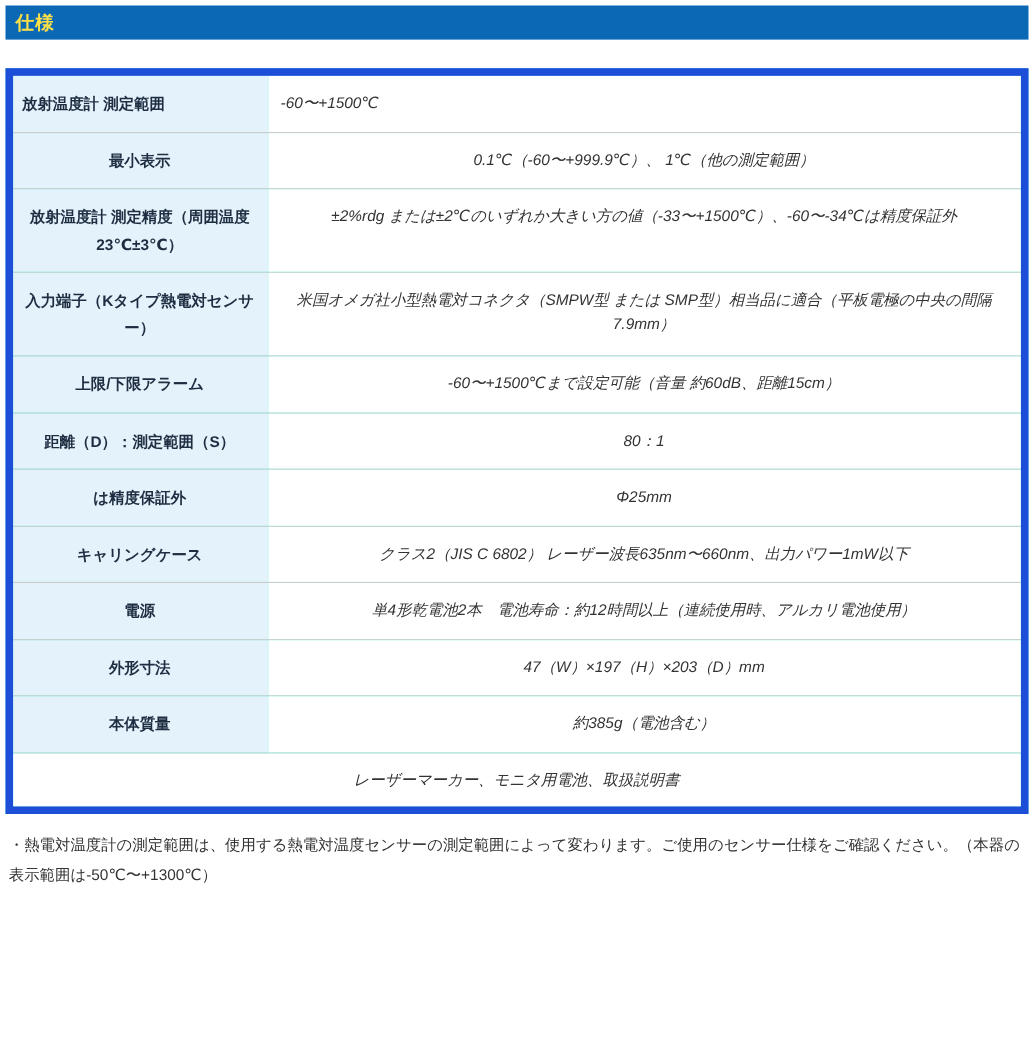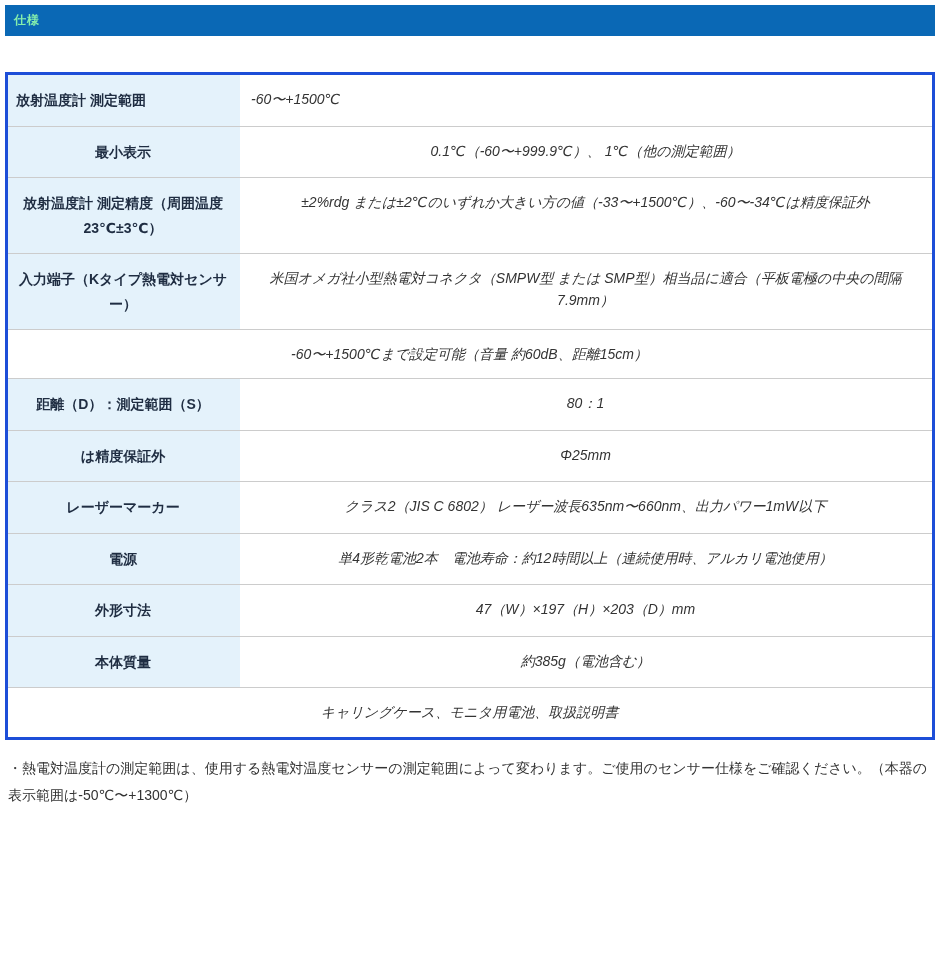--- a/index.html
+++ b/index.html
@@ -18,30 +18,30 @@
   }
   
   .section-header {
     margin: 0 5px;
     height: 31px;
     background: #0a68b5;
     display: flex;
     align-items: center;
   }
   .section-header .title {
-    color: #86efac;
-    font-size: 12px;
+    color: #fde047;
+    font-size: 17px;
     font-weight: bold;
     padding-left: 9px;
     letter-spacing: 1px;
   }
   
   .spec-table {
-    margin: 36px 5px 0 5px;
-    border: 3px solid #1d4ed8;
+    margin: 26px 5px 0 5px;
+    border: 7px solid #1d4ed8;
     background: #5eead4;
   }
   .tr {
     display: flex;
     align-items: stretch;
   }
   .tr + .tr {
     border-top: 1px solid #cccccc;
     text-align: center;
   }
@@ -95,46 +95,47 @@
     </div>
     <div class="tr">
       <div class="th">放射温度計 測定精度（周囲温度23℃±3℃）</div>
       <div class="td">±2%rdg または±2℃のいずれか大きい方の値（-33〜+1500℃）、-60〜-34℃は精度保証外</div>
     </div>
     <div class="tr">
       <div class="th">入力端子（Kタイプ熱電対センサー）</div>
       <div class="td">米国オメガ社小型熱電対コネクタ（SMPW型 または SMP型）相当品に適合（平板電極の中央の間隔7.9mm）</div>
     </div>
     <div class="tr">
+      <div class="th">上限/下限アラーム</div>
       <div class="td">-60〜+1500℃まで設定可能（音量 約60dB、距離15cm）</div>
     </div>
     <div class="tr">
       <div class="th">距離（D）：測定範囲（S）</div>
       <div class="td">80：1</div>
     </div>
     <div class="tr">
       <div class="th">は精度保証外</div>
       <div class="td">Φ25mm</div>
     </div>
     <div class="tr">
-      <div class="th">レーザーマーカー</div>
+      <div class="th">キャリングケース</div>
       <div class="td">クラス2（JIS C 6802） レーザー波長635nm〜660nm、出力パワー1mW以下</div>
     </div>
     <div class="tr">
       <div class="th">電源</div>
       <div class="td">単4形乾電池2本　電池寿命：約12時間以上（連続使用時、アルカリ電池使用）</div>
     </div>
     <div class="tr">
       <div class="th">外形寸法</div>
       <div class="td">47（W）×197（H）×203（D）mm</div>
     </div>
     <div class="tr">
       <div class="th">本体質量</div>
       <div class="td">約385g（電池含む）</div>
     </div>
     <div class="tr">
-      <div class="td">キャリングケース、モニタ用電池、取扱説明書</div>
+      <div class="td">レーザーマーカー、モニタ用電池、取扱説明書</div>
     </div>
   </div>
 
   <div class="footnote">・熱電対温度計の測定範囲は、使用する熱電対温度センサーの測定範囲によって変わります。ご使用のセンサー仕様をご確認ください。（本器の表示範囲は-50℃〜+1300℃）</div>
 
 </div>
 
 </body></html>

